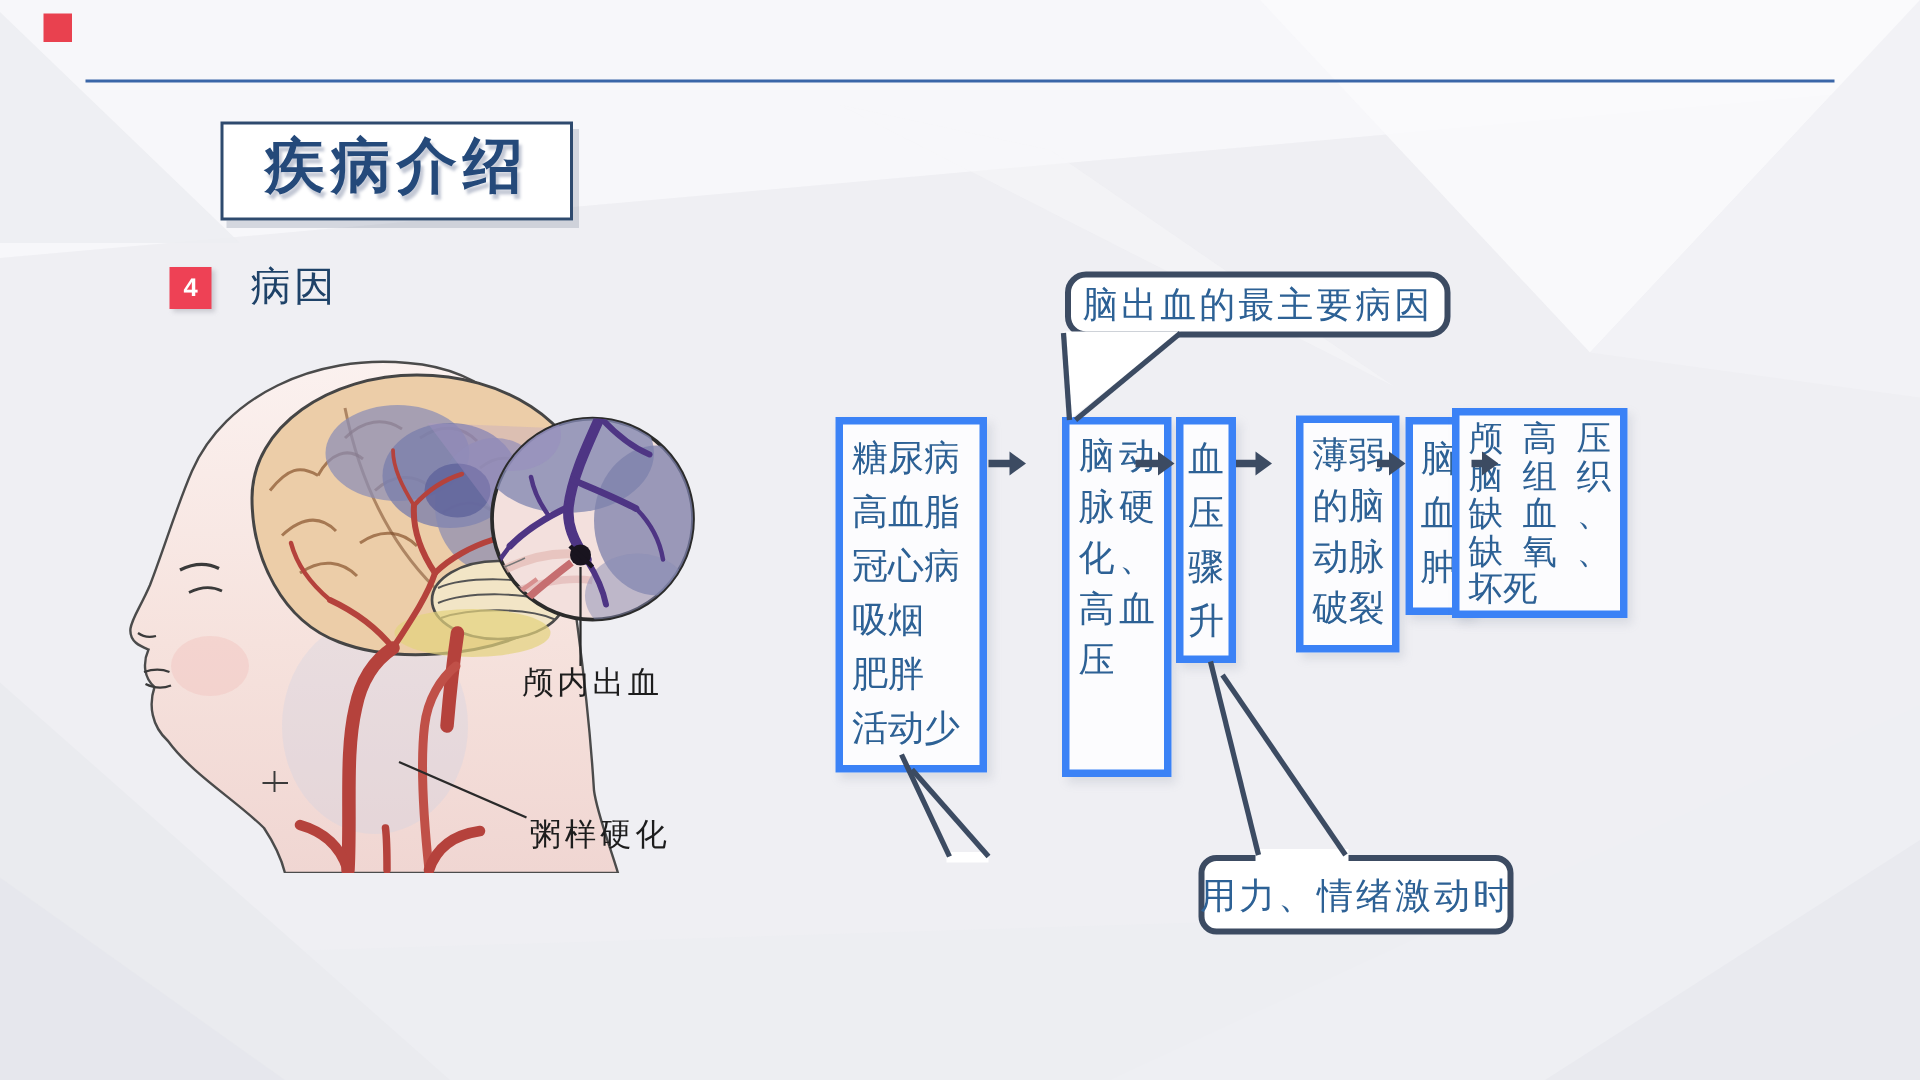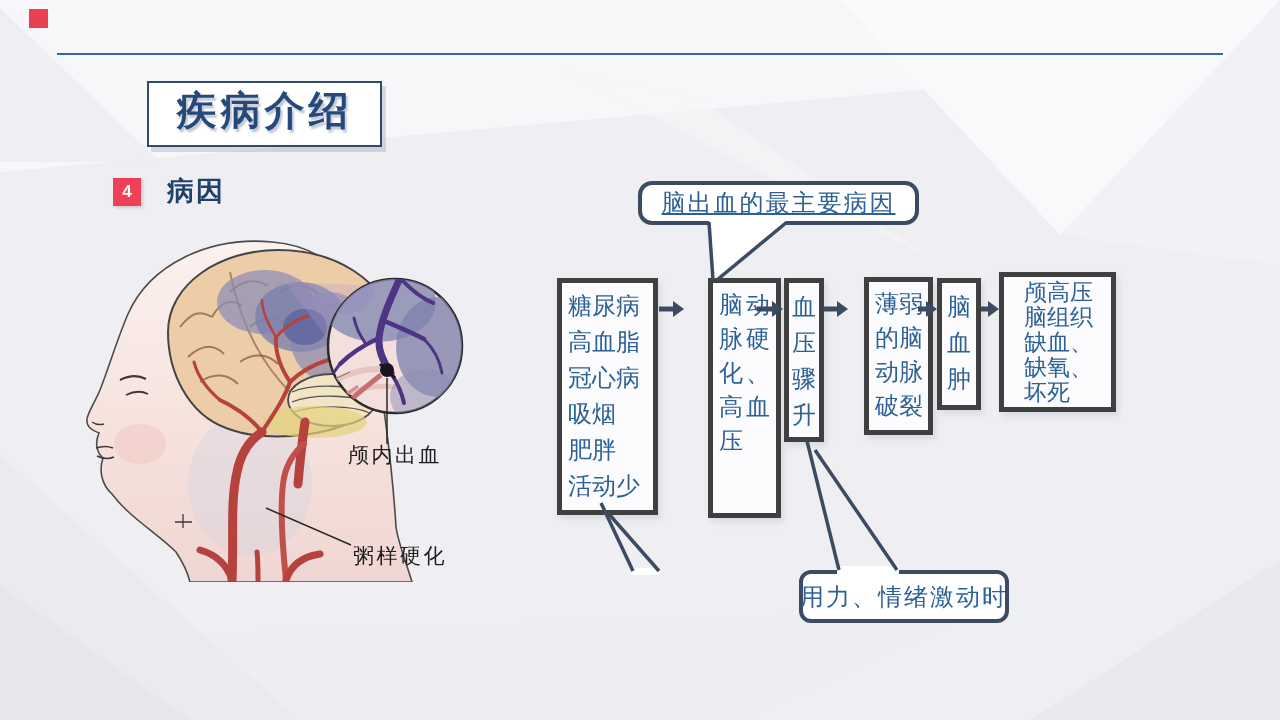--- a/index.html
+++ b/index.html
@@ -24,49 +24,49 @@
     text-shadow:2px 3px 2px rgba(120,130,160,.45);
   }
   
   #section-badge{
     position:absolute;left:113px;top:178px;width:28px;height:28px;background:#EE4155;z-index:2;
     color:#fff;font-size:17px;font-weight:700;text-align:center;line-height:28px;
     box-shadow:2px 2px 3px rgba(150,150,160,.4);
   }
   #section-label{
     position:absolute;left:167px;top:176px;height:30px;line-height:30px;z-index:2;
-    font-size:27px;font-weight:700;color:#1E4268;letter-spacing:2px;
+    font-size:27px;font-weight:400;color:#1E4268;letter-spacing:2px;
   }
   
   #illustration{position:absolute;left:80px;top:232px;width:390px;height:350px;z-index:1;}
   
   .fbox{
-    position:absolute;box-sizing:border-box;border:5px solid #404040;background:#FCFCFE;
+    position:absolute;box-sizing:border-box;border:5px solid #3b82f6;background:#FCFCFE;
     color:#2D6195;font-size:24px;z-index:2;box-shadow:3px 4px 6px rgba(140,150,170,.22);
     padding:5px 6px;
   }
   .fbox .ln{height:36px;line-height:36px;white-space:nowrap;}
   .lh34 .ln{height:34px;line-height:34px;}
   .just{text-align:justify;text-align-last:justify;}
   .ctr{text-align:center;}
   #fbox-1{left:557px;top:278px;width:101px;height:237px;}
   #fbox-2{left:708px;top:278px;width:73px;height:240px;}
   #fbox-3{left:784px;top:278px;width:40px;height:164px;padding:6px 0;}
   #fbox-4{left:848px;top:277px;width:69px;height:158px;margin-left:16px;}
   #fbox-5{left:937px;top:278px;width:44px;height:132px;padding:6px 0;}
-  #fbox-6{left:999px;top:272px;width:117px;height:140px;padding:3px 20px;font-size:23px;}
+  #fbox-6{left:968px;top:272px;width:117px;height:140px;padding:3px 6px;font-size:23px;}
   #fbox-6 .ln{height:25px;line-height:25px;}
   
   .callout{
     position:absolute;box-sizing:border-box;border:4px solid #3C4B62;background:#FFFFFF;
     border-radius:14px;color:#2D6195;z-index:2;
     display:flex;align-items:center;justify-content:center;
     font-size:24px;letter-spacing:2px;white-space:nowrap;
   }
-  #callout-main-cause{left:638px;top:181px;width:281px;height:44px;text-decoration:underline;}
+  #callout-main-cause{left:710px;top:181px;width:257px;height:44px;}
   #callout-risk{left:610px;top:572px;width:135px;height:51px;border-radius:12px;}
   #callout-trigger{left:799px;top:570px;width:210px;height:53px;border-radius:12px;}
   #overlay{position:absolute;left:0;top:0;width:1280px;height:720px;z-index:3;pointer-events:none;}
 </style>
 </head>
 <body>
 
 <div id="slide">
 
   <svg id="bg-facets" viewBox="0 0 1280 720" aria-hidden="true">

